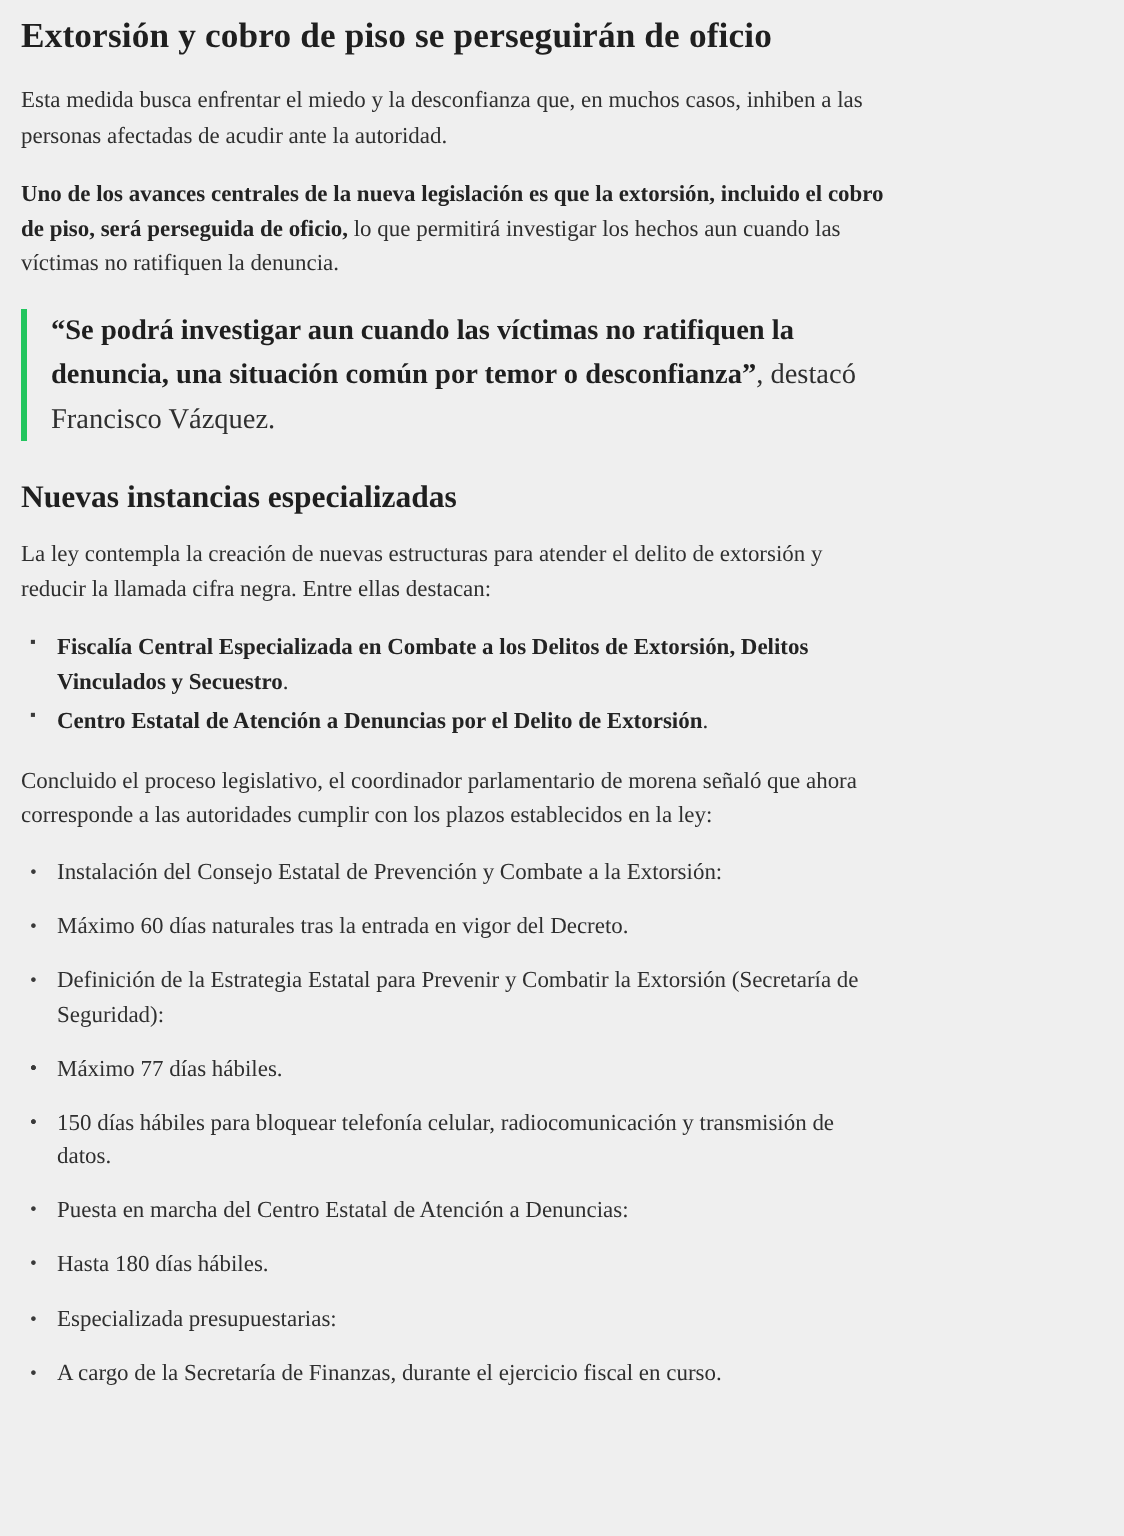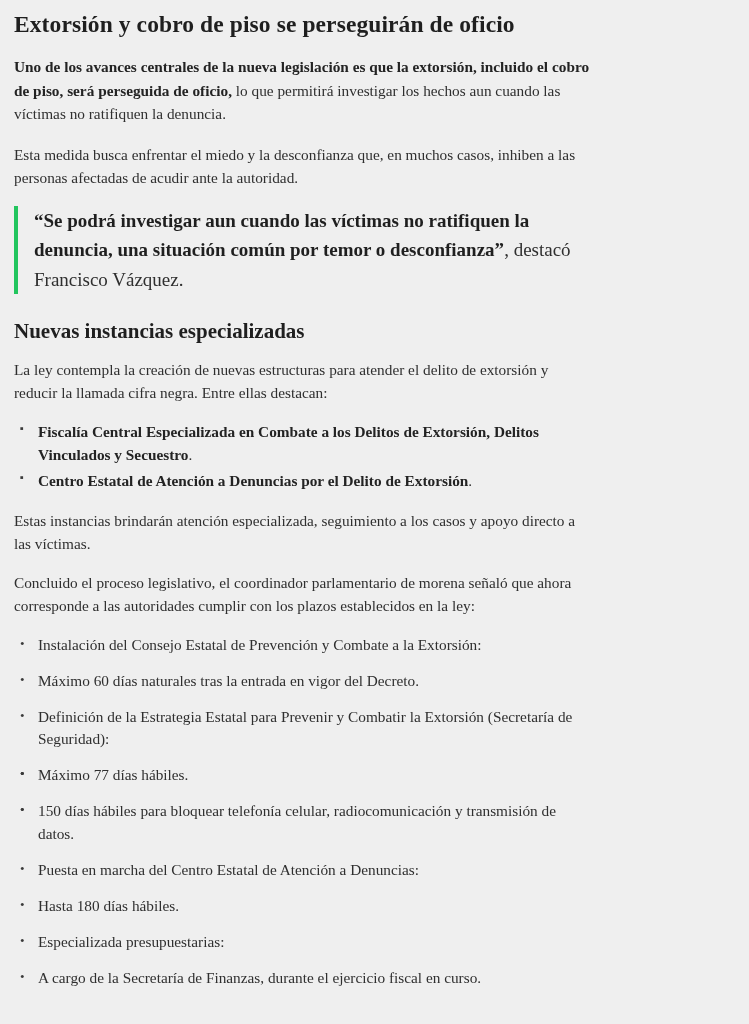--- a/index.html
+++ b/index.html
@@ -98,46 +98,45 @@
 
   .tight-list li { margin-bottom: 2px; }
 </style>
 </head>
 <body>
 
 <div class="page">
 
   <h1 class="article-title">Extorsión y cobro de piso se perseguirán de oficio</h1>
 
+  <p class="para">Esta medida busca enfrentar el miedo y la desconfianza que, en muchos casos, inhiben a las personas afectadas de acudir ante la autoridad.</p>
+
   <p class="para lead">
     <b>Uno de los avances centrales de la nueva legislación es que la extorsión, incluido el cobro de piso, será perseguida de oficio,</b><span> lo que permitirá investigar los hechos aun cuando las víctimas no ratifiquen la denuncia.</span>
   </p>
-
-  <p class="para">Esta medida busca enfrentar el miedo y la desconfianza que, en muchos casos, inhiben a las personas afectadas de acudir ante la autoridad.</p>
 
   <blockquote class="pull-quote">
     <b>“Se podrá investigar aun cuando las víctimas no ratifiquen la denuncia, una situación común por temor o desconfianza”</b><span>, destacó Francisco Vázquez.</span>
   </blockquote>
 
   <h2 class="section-heading">Nuevas instancias especializadas</h2>
 
   <p class="para">La ley contempla la creación de nuevas estructuras para atender el delito de extorsión y reducir la llamada cifra negra. Entre ellas destacan:</p>
 
   <ul class="bullets square tight-list">
     <li>
       <span class="bullet-glyph">▪</span>
       <b>Fiscalía Central Especializada en Combate a los Delitos de Extorsión, Delitos Vinculados y Secuestro</b><span>.</span>
     </li>
     <li>
       <span class="bullet-glyph">▪</span>
       <b>Centro Estatal de Atención a Denuncias por el Delito de Extorsión</b><span>.</span>
     </li>
   </ul>
 
-  <p class="para">Estas instancias brindarán atención especializada, seguimiento a los casos y apoyo directo a las víctimas.</p>
 
 
   <p class="para">Concluido el proceso legislativo, el coordinador parlamentario de morena señaló que ahora corresponde a las autoridades cumplir con los plazos establecidos en la ley:</p>
 
   <ul class="bullets spaced">
     <li><span class="bullet-glyph">•</span><span>Instalación del Consejo Estatal de Prevención y Combate a la Extorsión:</span></li>
     <li><span class="bullet-glyph">•</span><span>Máximo 60 días naturales tras la entrada en vigor del Decreto.</span></li>
     <li><span class="bullet-glyph">•</span><span>Definición de la Estrategia Estatal para Prevenir y Combatir la Extorsión (Secretaría de Seguridad):</span></li>
     <li><span class="bullet-glyph">•</span></li>
     <li><span class="bullet-glyph">•</span></li>

